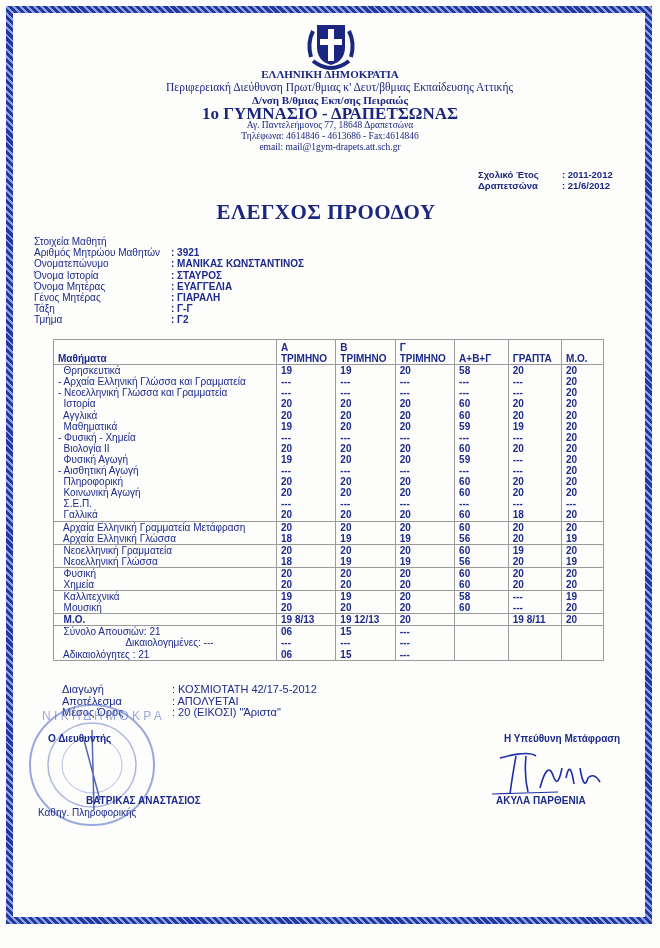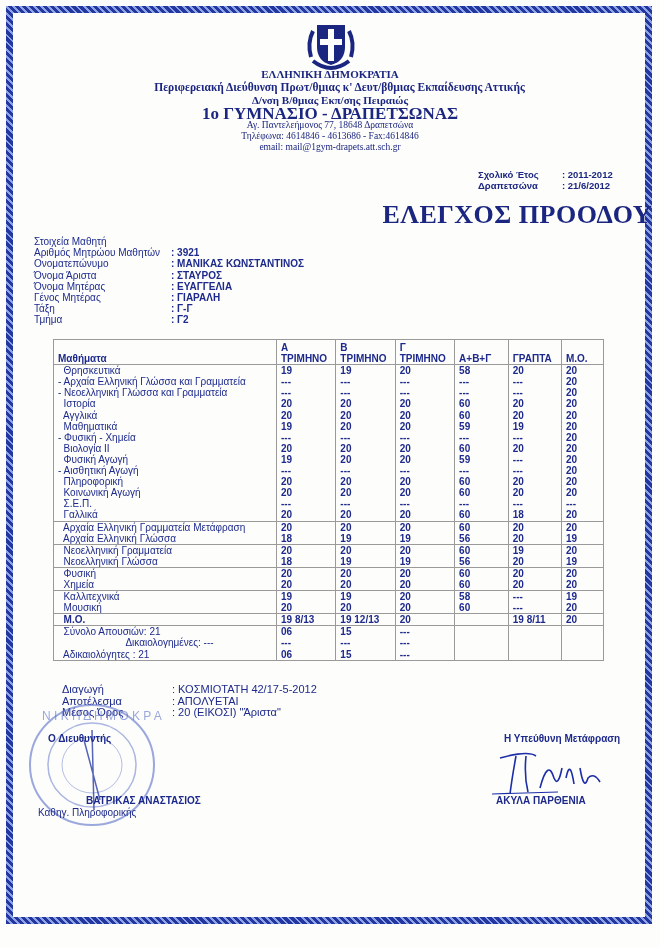--- a/index.html
+++ b/index.html
@@ -14,32 +14,32 @@
     border-image: repeating-linear-gradient(45deg, #23389e 0 3px, #8fa2e6 3px 5px) 7;
   }
   .seal {
     position: absolute; left: 303px; top: 17px; width: 56px; height: 60px;
   }
   .header-block {
     position: absolute; left: 0; top: 68px; width: 660px; text-align: center;
     font-family: "Liberation Serif", serif; color: #1b2680; line-height: 13px;
   }
   .header-block .l1 { font-weight: bold; font-size: 11px; }
-  .header-block .l2 { font-weight: bold; font-size: 11.5px; padding-left: 19px; }
+  .header-block .l2 { font-weight: normal; font-size: 11.5px; padding-left: 19px; }
   .header-block .l3 { font-weight: bold; font-size: 11px; }
   .header-block .l4 { font-weight: bold; font-size: 17px; }
   .header-block .small { font-size: 9.5px; line-height: 11px; }
   .meta {
     position: absolute; left: 478px; top: 169px; font-size: 9.5px; font-weight: bold; line-height: 11px; color: #1b2680;
   }
   .meta .row { display: flex; }
   .meta .lbl { width: 84px; }
   .title {
-    position: absolute; left: 0; width: 652px; top: 200px; text-align: right;
-    font-family: "Liberation Serif", serif; font-weight: bold; font-size: 26px; color: #1b2680; letter-spacing: 0.5px;
+    position: absolute; left: 0; width: 652px; top: 200px; text-align: center;
+    font-family: "Liberation Serif", serif; font-weight: bold; font-size: 21px; color: #1b2680; letter-spacing: 0.5px;
   }
   .student {
     position: absolute; left: 34px; top: 236px; font-size: 10px; line-height: 11.2px; color: #1d2a8c;
   }
   .student .head { font-weight: normal; }
   .student .row { display: flex; }
   .student .lbl { width: 137px; white-space: nowrap; }
   .student .val { font-weight: bold; }
   table.grades {
     position: absolute; left: 53px; top: 339px; width: 551px;
@@ -125,21 +125,21 @@
   <div id="student-fields">
       <div class="row">
         <span class="lbl">Αριθμός Μητρώου Μαθητών</span>
         <span class="val">: 3921</span>
       </div>
       <div class="row">
         <span class="lbl">Ονοματεπώνυμο</span>
         <span class="val">: ΜΑΝΙΚΑΣ ΚΩΝΣΤΑΝΤΙΝΟΣ</span>
       </div>
       <div class="row">
-        <span class="lbl">Όνομα Άριστα</span>
+        <span class="lbl">Όνομα Ιστορία</span>
         <span class="val">: ΣΤΑΥΡΟΣ</span>
       </div>
       <div class="row">
         <span class="lbl">Όνομα Μητέρας</span>
         <span class="val">: ΕΥΑΓΓΕΛΙΑ</span>
       </div>
       <div class="row">
         <span class="lbl">Γένος Μητέρας</span>
         <span class="val">: ΓΙΑΡΑΛΗ</span>
       </div>

